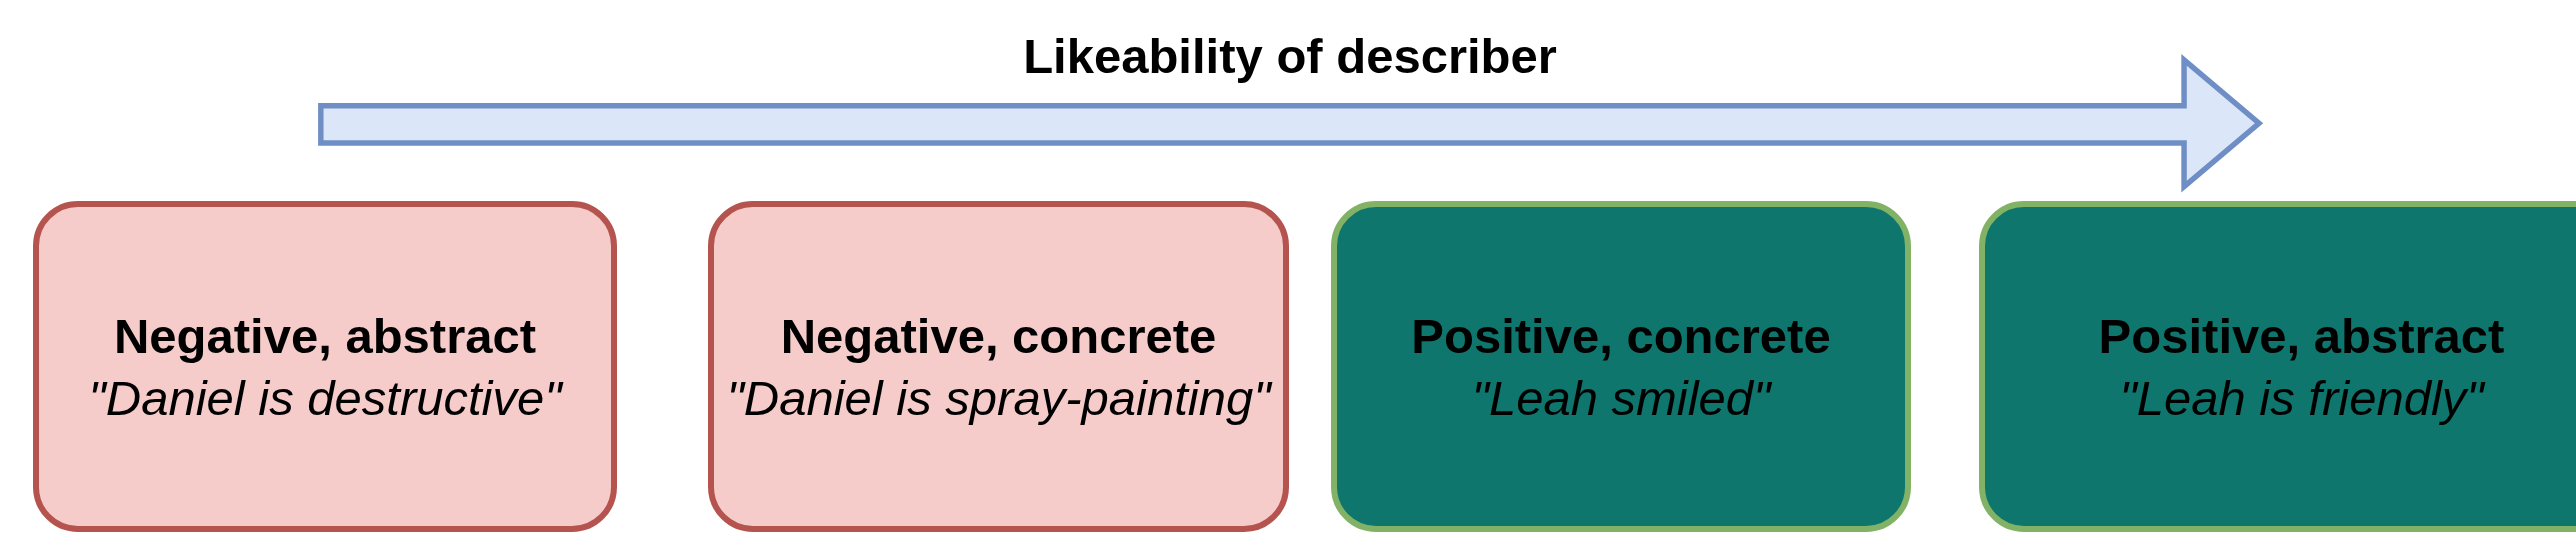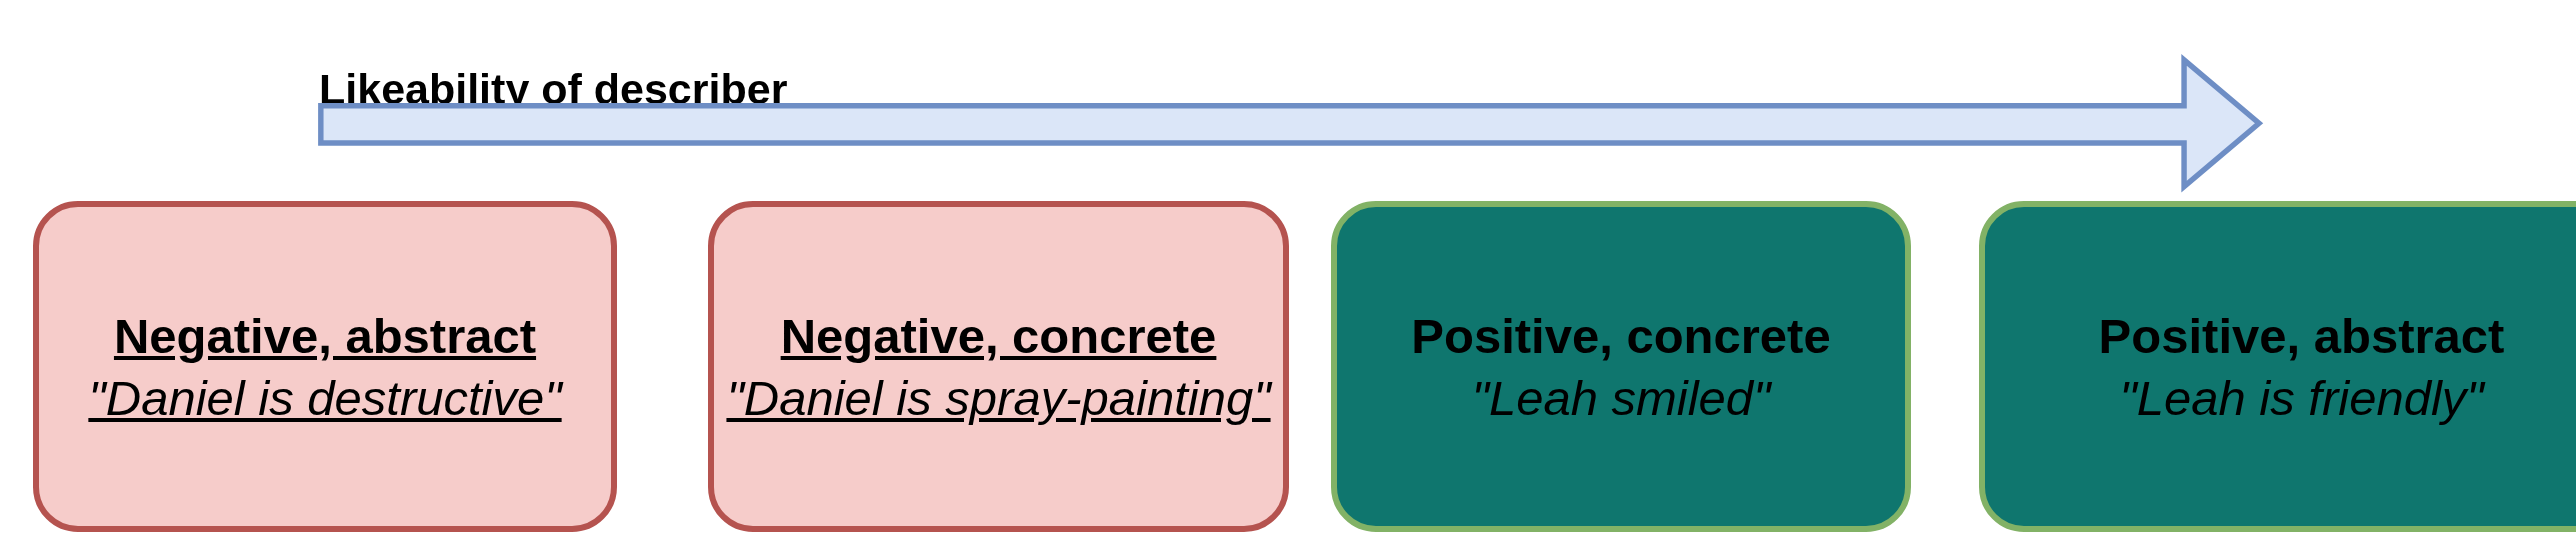--- a/index.html
+++ b/index.html
@@ -13,26 +13,26 @@
     width: 2576px;
     height: 552px;
     background: #ffffff;
     overflow: hidden;
   }
   .diagram-title {
     position: absolute;
     left: 319px;
     top: 31px;
     width: 1942px;
-    font-size: 43px;
+    text-align: center;
+    font-size: 49px;
     font-weight: bold;
     line-height: 51px;
     color: #000000;
     white-space: nowrap;
-    margin-top: 33px;
   }
   .arrow-svg {
     position: absolute;
     left: 315px;
     top: 54px;
     width: 1951px;
     height: 140px;
   }
   .card {
     position: absolute;
@@ -42,21 +42,20 @@
     border-radius: 45px;
     border: 6.2px solid transparent;
     display: flex;
     flex-direction: column;
     justify-content: center;
     align-items: center;
   }
   .card.negative {
     background: #f6ccca;
     border-color: #b5534f;
-    text-decoration: underline;
   }
   .card.positive {
     background: #0f766e;
     border-color: #82b266;
   }
   .card-label {
     font-size: 49px;
     font-weight: bold;
     line-height: 62px;
     color: #000000;

